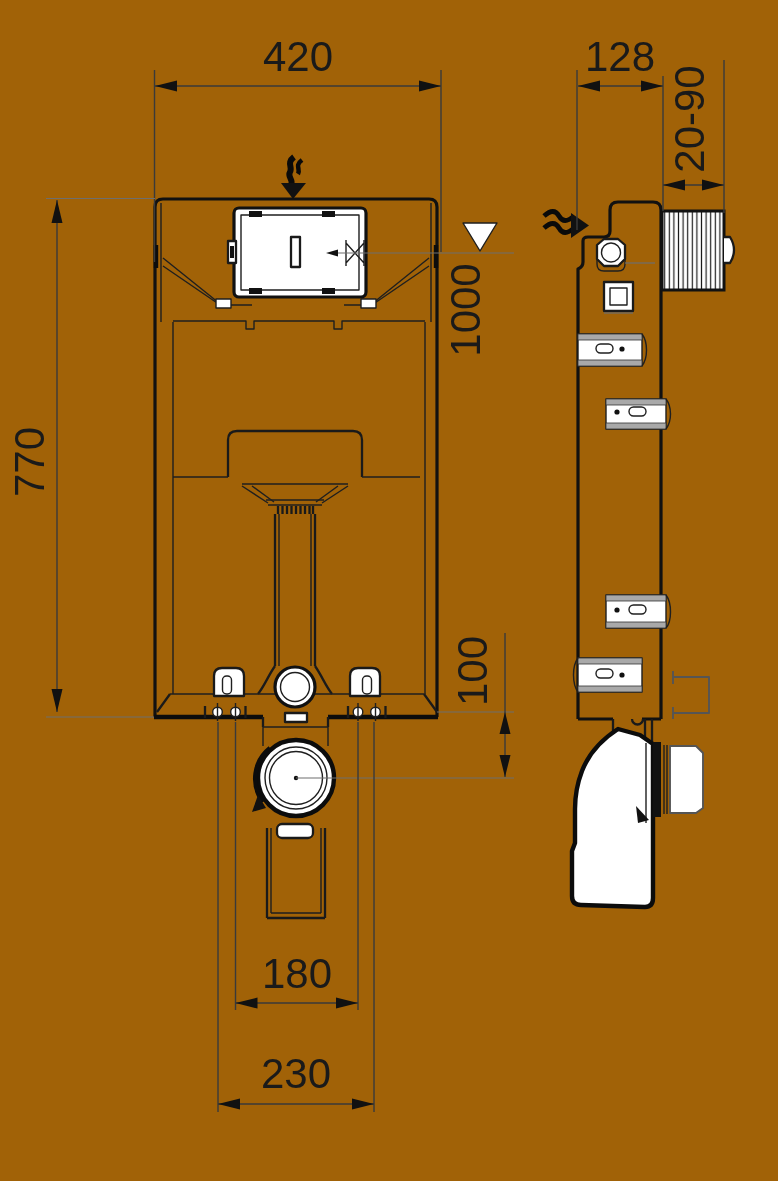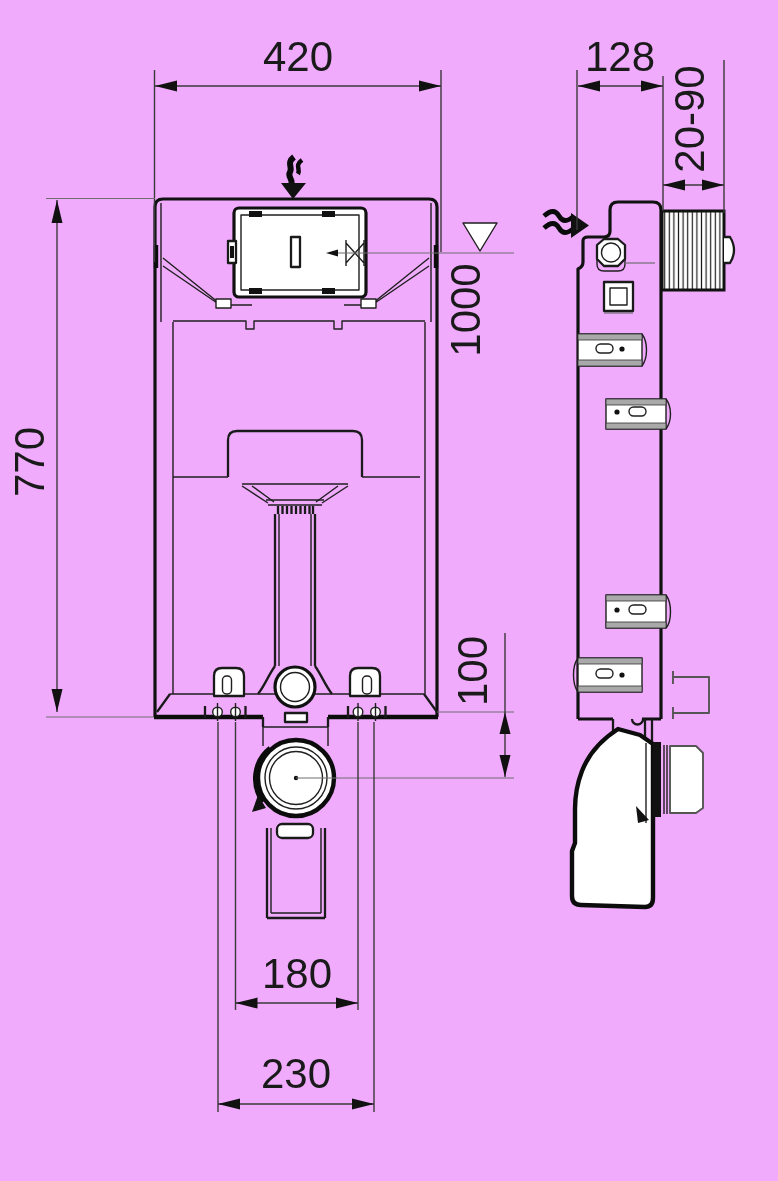--- a/index.html
+++ b/index.html
@@ -1,16 +1,16 @@
 <!DOCTYPE html>
 <html><head>
 <meta charset="utf-8">
 <style>
   html,body{margin:0;padding:0;background:#fff;}
-  .stage{width:778px;height:1181px;position:relative;background:#f0abfc;font-family:"Liberation Sans",sans-serif;}
+  .stage{width:778px;height:1181px;position:relative;background:#a16207;font-family:"Liberation Sans",sans-serif;}
   svg{display:block;}
   .s1{stroke:#1f1f1f;fill:none;stroke-width:1.4;stroke-linejoin:round;}
   .s2{stroke:#1a1a1a;fill:none;stroke-width:2.3;stroke-linejoin:round;}
   .s3{stroke:#111;fill:none;stroke-width:3.2;stroke-linejoin:round;}
   .s4{stroke:#0c0c0c;fill:none;stroke-width:4.4;stroke-linejoin:round;}
   .thin{stroke:#6e6e6e;fill:none;stroke-width:1.2;}
   .thin2{stroke:#555;fill:none;stroke-width:1.9;stroke-linejoin:round;}
   .dim{stroke:#3a3a3a;fill:none;stroke-width:1.4;}
   .arr{fill:#111;stroke:none;}
   .wf{fill:#fff;}

